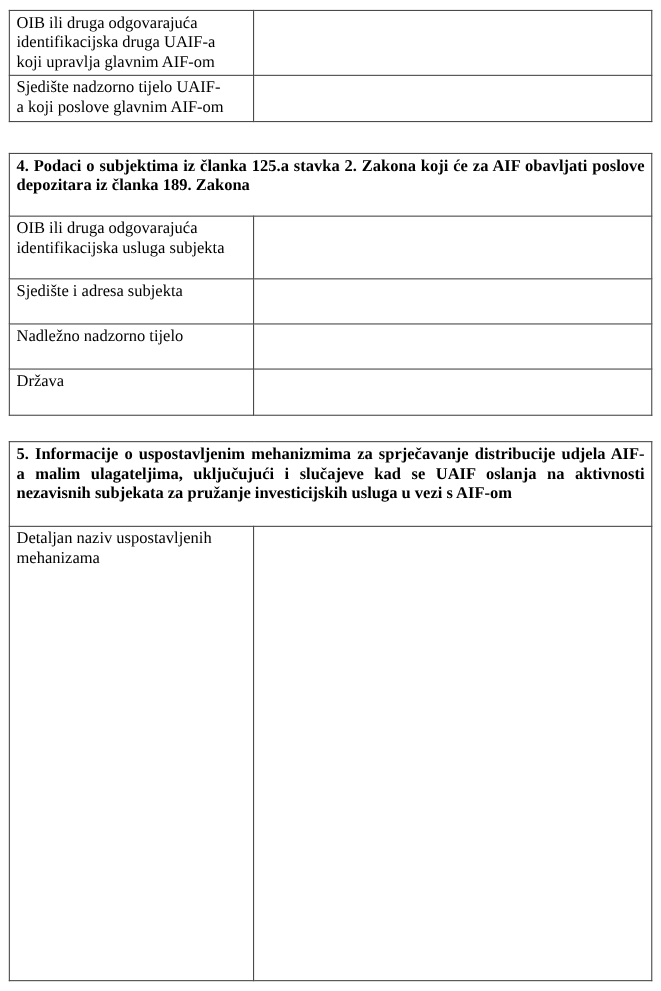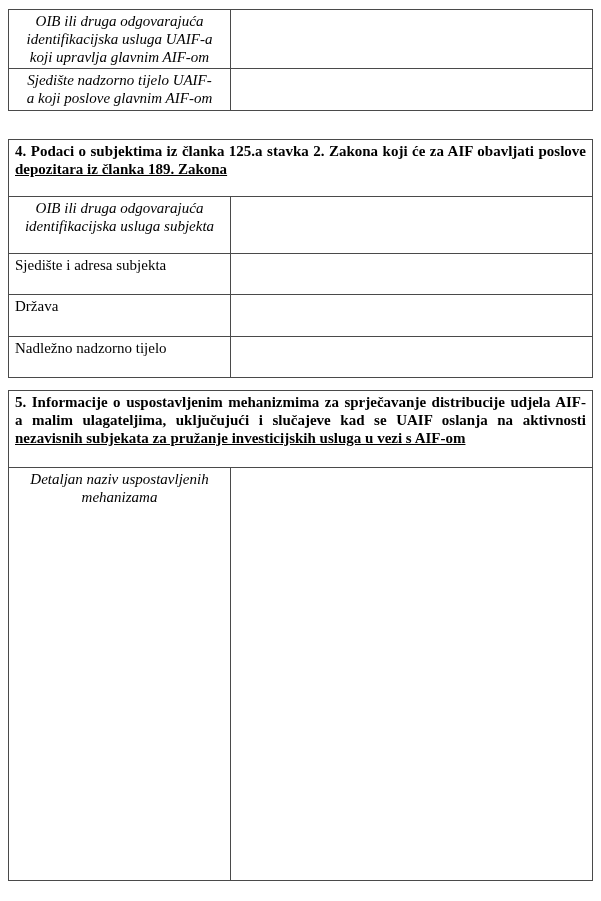--- a/index.html
+++ b/index.html
@@ -28,31 +28,31 @@
   }
   table.form-table td {
     border: 1px solid #4a4a4a;
     vertical-align: top;
     font-size: 15px;
     line-height: 18px;
     padding: 2px 6px 2px 6px;
     overflow: hidden;
   }
   .t-cont { margin-bottom: 28px; }
-  .t-sec4 { margin-bottom: 12px; }
+  .t-sec4 { margin-bottom: 23px; }
   td.heading-cell {
     font-weight: bold;
     font-size: 14px;
     line-height: 20px;
     padding: 4px 7px 8px 7px;
   }
   
   .jlines .tline { text-align: justify; text-align-last: justify; }
-  .jlines .tline:last-child { text-align: center; text-align-last: left; text-decoration: underline; }
-  .llines .tline { text-align: center; font-style: italic; }
+  .jlines .tline:last-child { text-align: center; text-align-last: left; }
+  .llines .tline { text-align: left; }
   td.value-cell { }
   td.detail-label { padding-top: 24px; }
   
   .h53  { height: 53px; }
   .h37  { height: 37px; }
   .h52  { height: 52px; }
   .h36  { height: 36px; }
   .h72  { height: 72px; }
   .h408 { height: 408px; }
 </style>
@@ -63,21 +63,21 @@
 
   <table class="form-table t-cont">
     <colgroup>
         <col style="width:222px">
         <col>
       </colgroup>
     <tbody>
         <tr>
       <td class="h53 llines">
             <div class="tline">OIB ili druga odgovarajuća</div>
-            <div class="tline">identifikacijska usluga UAIF-a</div>
+            <div class="tline">identifikacijska druga UAIF-a</div>
             <div class="tline">koji upravlja glavnim AIF-om</div>
           </td>
       <td class="value-cell"></td>
     </tr>
     <tr>
       <td class="h37 llines">
             <div class="tline">Sjedište nadzorno tijelo UAIF-</div>
             <div class="tline">a koji poslove glavnim AIF-om</div>
           </td>
       <td class="value-cell"></td>
@@ -102,25 +102,25 @@
             <div class="tline">OIB ili druga odgovarajuća</div>
             <div class="tline">identifikacijska usluga subjekta</div>
           </td>
       <td class="value-cell"></td>
     </tr>
     <tr>
       <td class="h36">Sjedište i adresa subjekta</td>
       <td class="value-cell"></td>
     </tr>
     <tr>
-      <td class="h37">Država</td>
+      <td class="h36">Nadležno nadzorno tijelo</td>
       <td class="value-cell"></td>
     </tr>
     <tr>
-      <td class="h36">Nadležno nadzorno tijelo</td>
+      <td class="h37">Država</td>
       <td class="value-cell"></td>
     </tr>
   </tbody>
     </table>
 
   <table class="form-table t-sec5">
     <colgroup>
         <col style="width:222px">
         <col>
       </colgroup>

